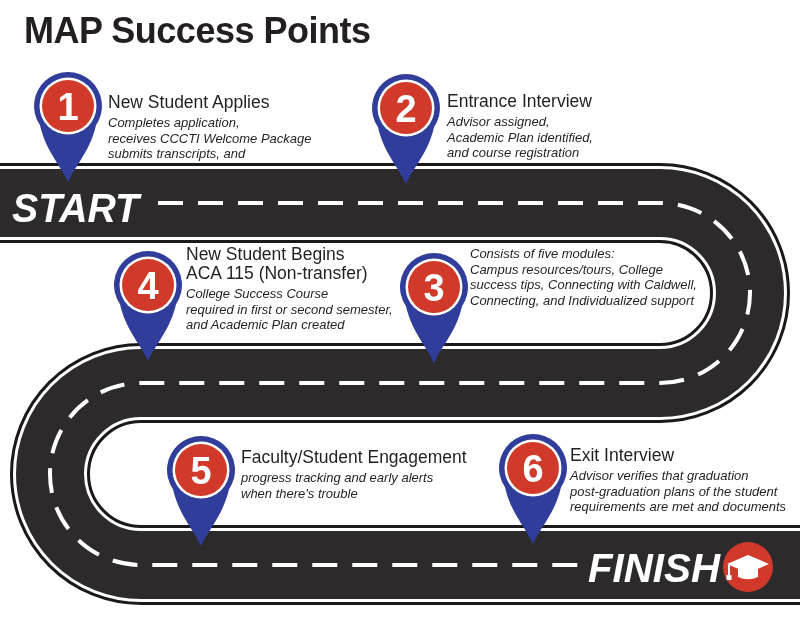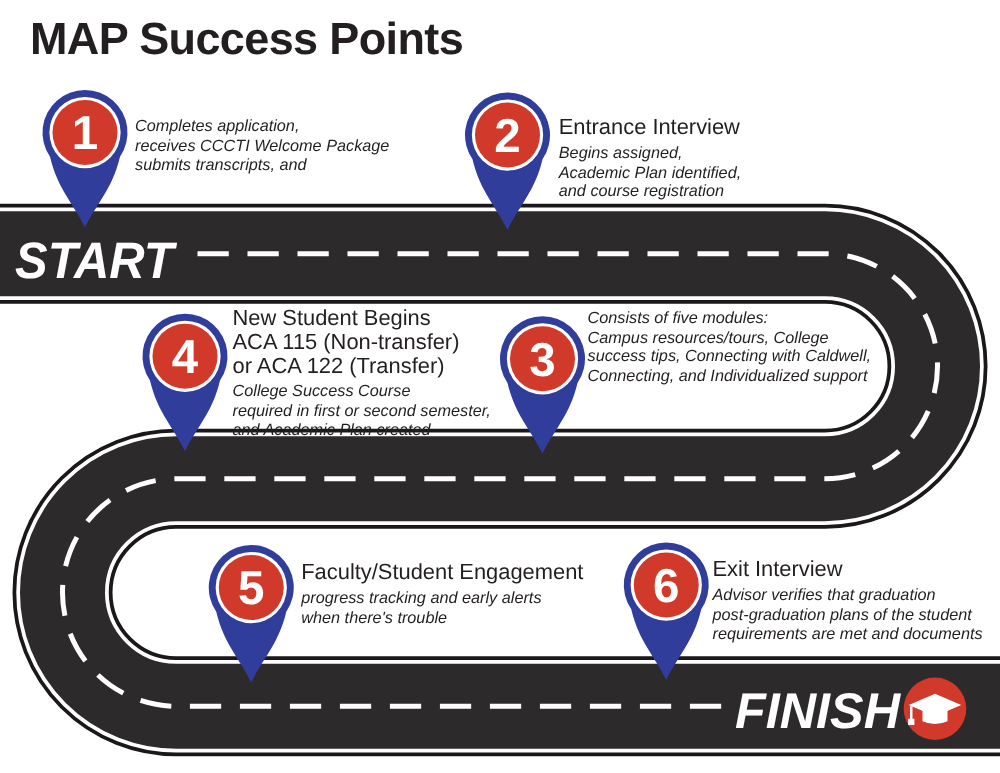--- a/index.html
+++ b/index.html
@@ -86,40 +86,40 @@
       <g transform="translate(533,468)">
         <path d="M 0 76 C -9 57 -22 45 -28 19.3 A 34 34 0 1 1 28 19.3 C 22 45 9 57 0 76 Z" fill="#313d9b"></path>
         <circle r="28.5" fill="#ffffff"></circle>
         <circle r="26" fill="#d13a2a"></circle>
         <text class="pin-number" y="13.5" font-size="38">6</text>
       </g>
     </svg>
 
   <div id="text-blocks">
       <div class="text-block" style="left: 108px; top: 93px;">
+        <div class="tb-heading">New Student Applies</div>
         <div class="tb-body">Completes application,</div>
         <div class="tb-body">receives CCCTI Welcome Package</div>
         <div class="tb-body">submits transcripts, and</div>
       </div>
       <div class="text-block" style="left: 447px; top: 92px;">
         <div class="tb-heading">Entrance Interview</div>
-        <div class="tb-body">Begins assigned,</div>
+        <div class="tb-body">Advisor assigned,</div>
         <div class="tb-body">Academic Plan identified,</div>
         <div class="tb-body">and course registration</div>
       </div>
       <div class="text-block" style="left: 470px; top: 246px;">
         <div class="tb-body">Consists of five modules:</div>
         <div class="tb-body">Campus resources/tours, College</div>
         <div class="tb-body">success tips, Connecting with Caldwell,</div>
         <div class="tb-body">Connecting, and Individualized support</div>
       </div>
       <div class="text-block" style="left: 186px; top: 245px;">
         <div class="tb-heading">New Student Begins</div>
         <div class="tb-heading">ACA 115 (Non-transfer)</div>
-        <div class="tb-heading">or ACA 122 (Transfer)</div>
         <div class="tb-body">College Success Course</div>
         <div class="tb-body">required in first or second semester,</div>
         <div class="tb-body">and Academic Plan created</div>
       </div>
       <div class="text-block" style="left: 241px; top: 448px;">
         <div class="tb-heading">Faculty/Student Engagement</div>
         <div class="tb-body">progress tracking and early alerts</div>
         <div class="tb-body">when there's trouble</div>
       </div>
       <div class="text-block" style="left: 570px; top: 446px;">

